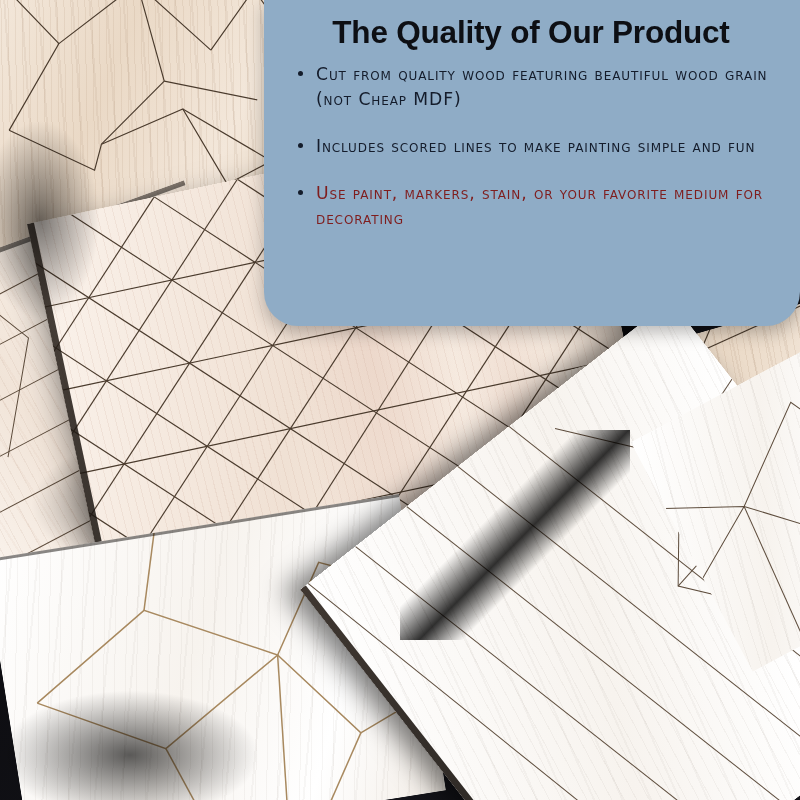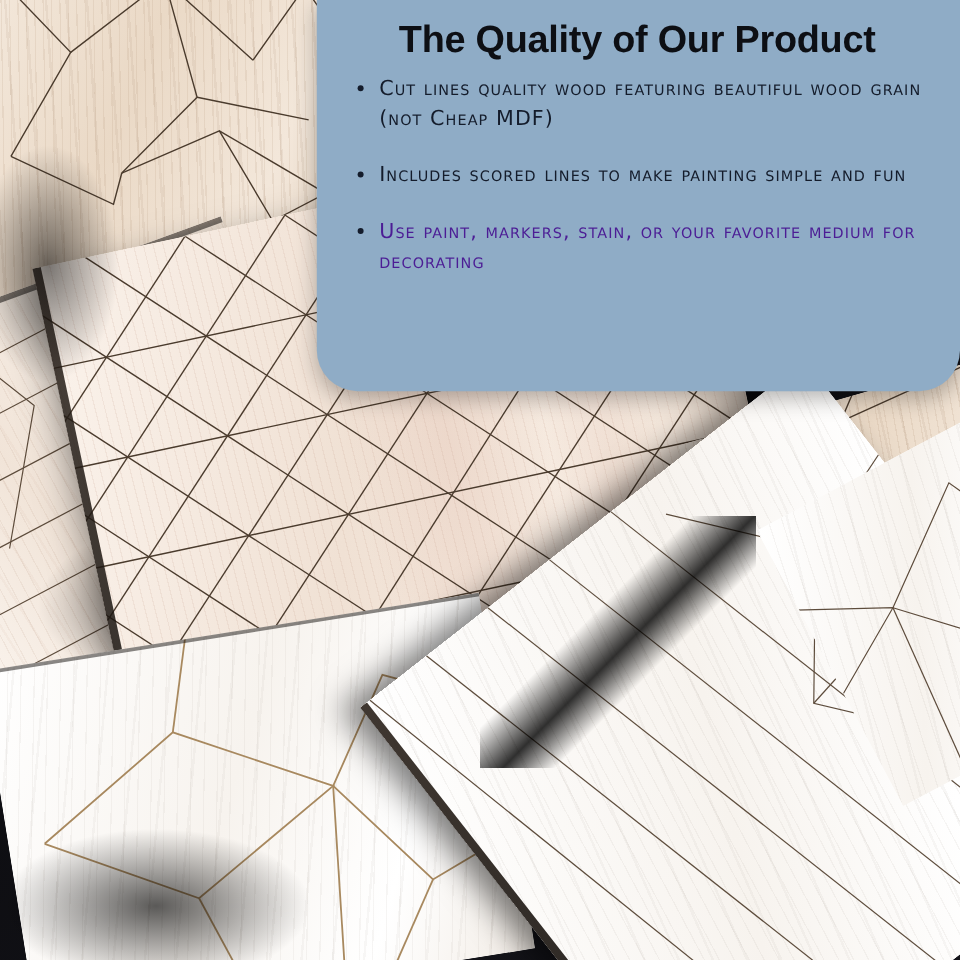--- a/index.html
+++ b/index.html
@@ -248,26 +248,26 @@
     <div class="shadow" style="left:-20px;top:120px;width:120px;height:200px;opacity:.7;"></div>
   </div>
 
   <div id="info-panel" style="background: rgb(143, 172, 198);">
 
     <div id="panel-title" style="color: rgb(13, 15, 20);">The Quality of Our Product</div>
 
     <ul id="bullet-list">
       <li class="bullet-item" style="color: rgb(20, 28, 43);">
         <span class="bullet-dot" style="background: rgb(20, 28, 43);"></span>
-        <span>Cut lines quality wood featuring beautiful wood grain (not Cheap MDF)</span>
+        <span>Cut from quality wood featuring beautiful wood grain (not Cheap MDF)</span>
       </li>
       <li class="bullet-item" style="color: rgb(20, 28, 43); margin-top: 15px;">
         <span class="bullet-dot" style="background: rgb(20, 28, 43);"></span>
         <span>Includes scored lines to make painting simple and fun</span>
       </li>
-      <li class="bullet-item" style="color: #4c1d95;">
+      <li class="bullet-item" style="color: #7f1d1d;">
         <span class="bullet-dot" style="background: rgb(20, 28, 43);"></span>
         <span>Use paint, markers, stain, or your favorite medium for decorating</span>
       </li>
     </ul>
   </div>
 
 </div>
 
 </body></html>

